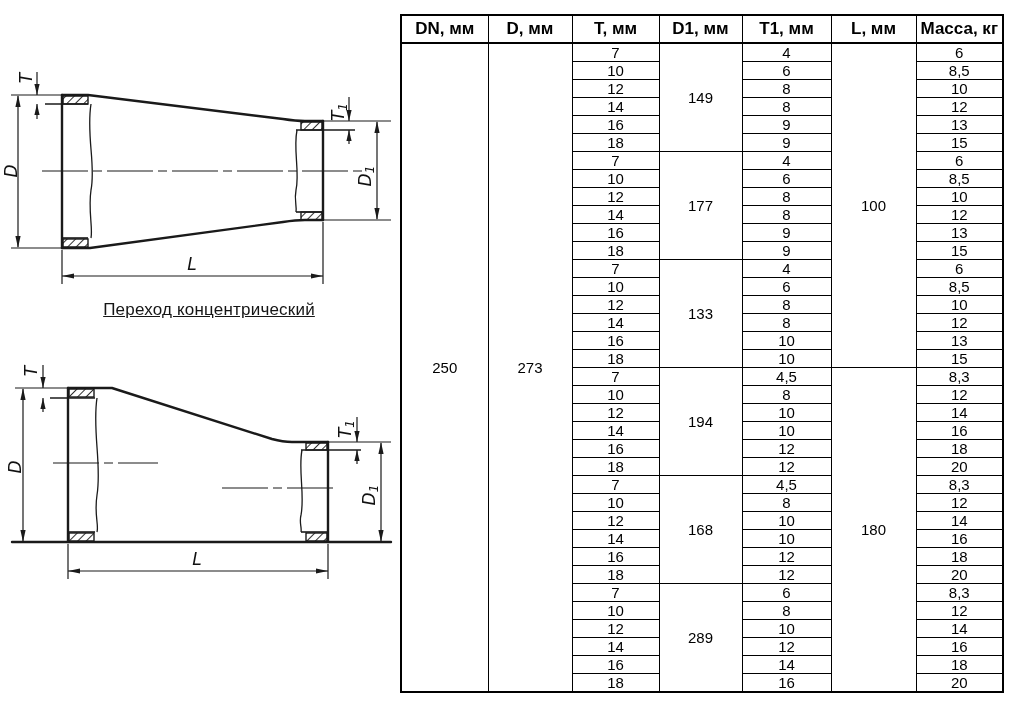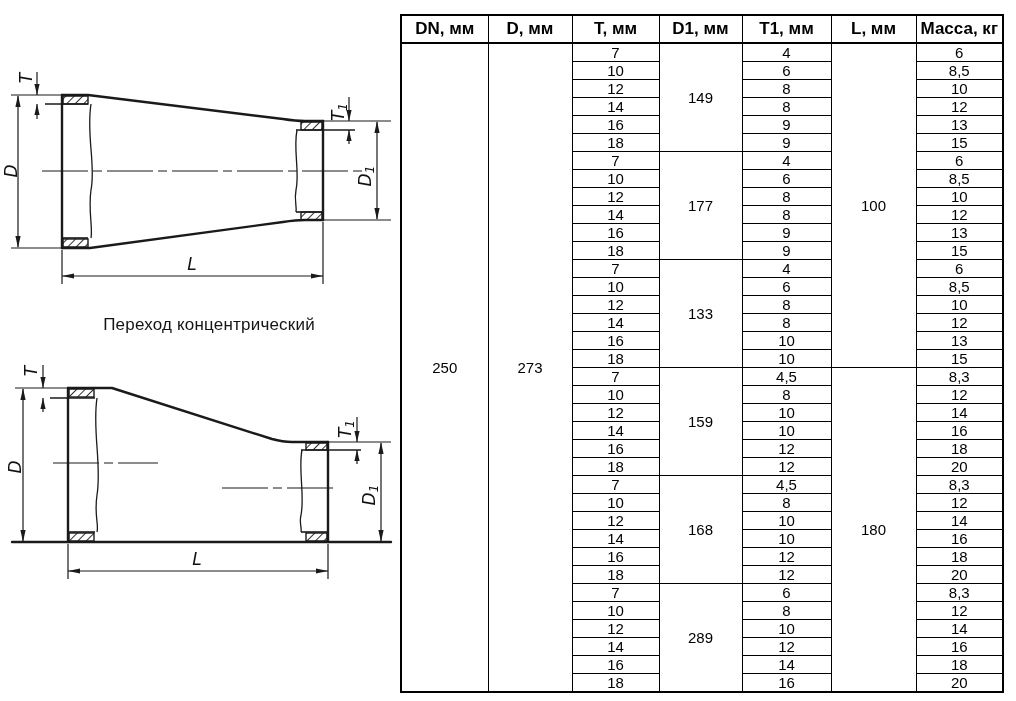--- a/index.html
+++ b/index.html
@@ -3,21 +3,21 @@
 <meta charset="utf-8">
 <style>
   html,body{margin:0;padding:0;background:#fff;}
   .stage{position:relative;width:1016px;height:701px;background:#ffffff;overflow:hidden;
          font-family:"Liberation Sans",sans-serif;color:#000;}
   .drawing-svg{position:absolute;left:0;}
   #svg-concentric{top:0;}
   #svg-eccentric{top:355px;}
   .caption{position:absolute;left:10px;width:398px;text-align:center;
            font-size:17px;color:#151515;letter-spacing:0.2px;}
-  #caption-concentric{top:315px;}
+  #caption-concentric{top:300px;text-decoration:underline;}
   #caption-eccentric{top:601px;}
 
   
   .ol{stroke:#1a1a1a;stroke-width:2.4;fill:none;stroke-linejoin:round;stroke-linecap:round;}
   .il{stroke:#1a1a1a;stroke-width:1.6;fill:none;}
   .wv{stroke:#1a1a1a;stroke-width:1.3;fill:none;}
   .dim{stroke:#1a1a1a;stroke-width:1.2;fill:none;}
   .cl{stroke:#1a1a1a;stroke-width:1.2;fill:none;stroke-dasharray:46 5 9 5;}
   .arr{fill:#1a1a1a;stroke:none;}
   .hrect{stroke:#1a1a1a;stroke-width:1.4;}
@@ -311,21 +311,21 @@
             <td>10</td>
             <td>13</td>
           </tr>
           <tr>
             <td>18</td>
             <td>10</td>
             <td>15</td>
           </tr>
           <tr>
             <td>7</td>
-            <td rowspan="6">159</td>
+            <td rowspan="6">194</td>
             <td>4,5</td>
             <td rowspan="18">180</td>
             <td>8,3</td>
           </tr>
           <tr>
             <td>10</td>
             <td>8</td>
             <td>12</td>
           </tr>
           <tr>

